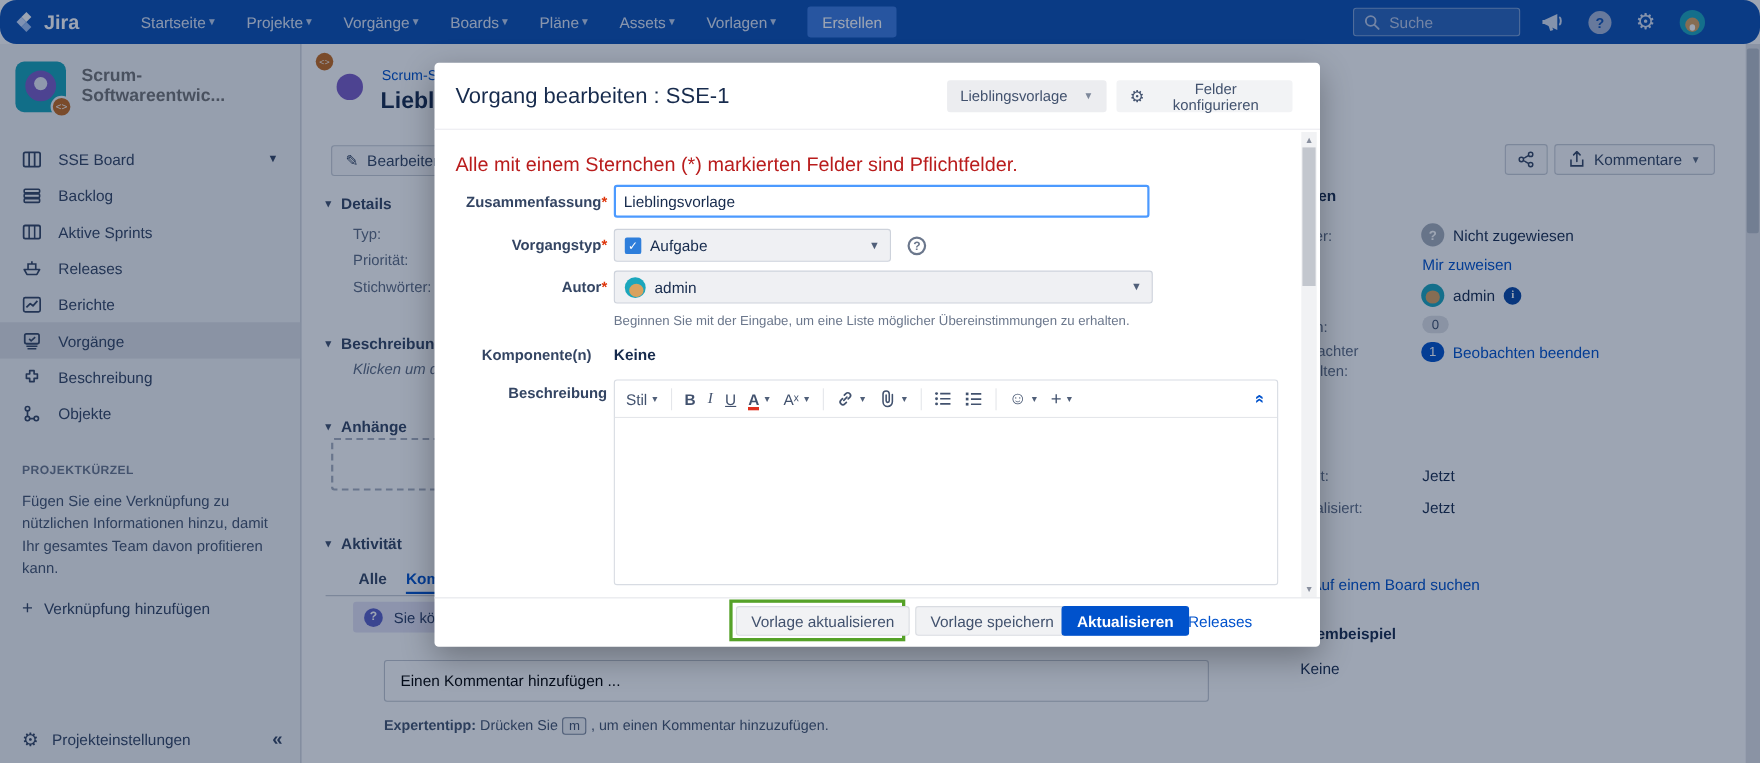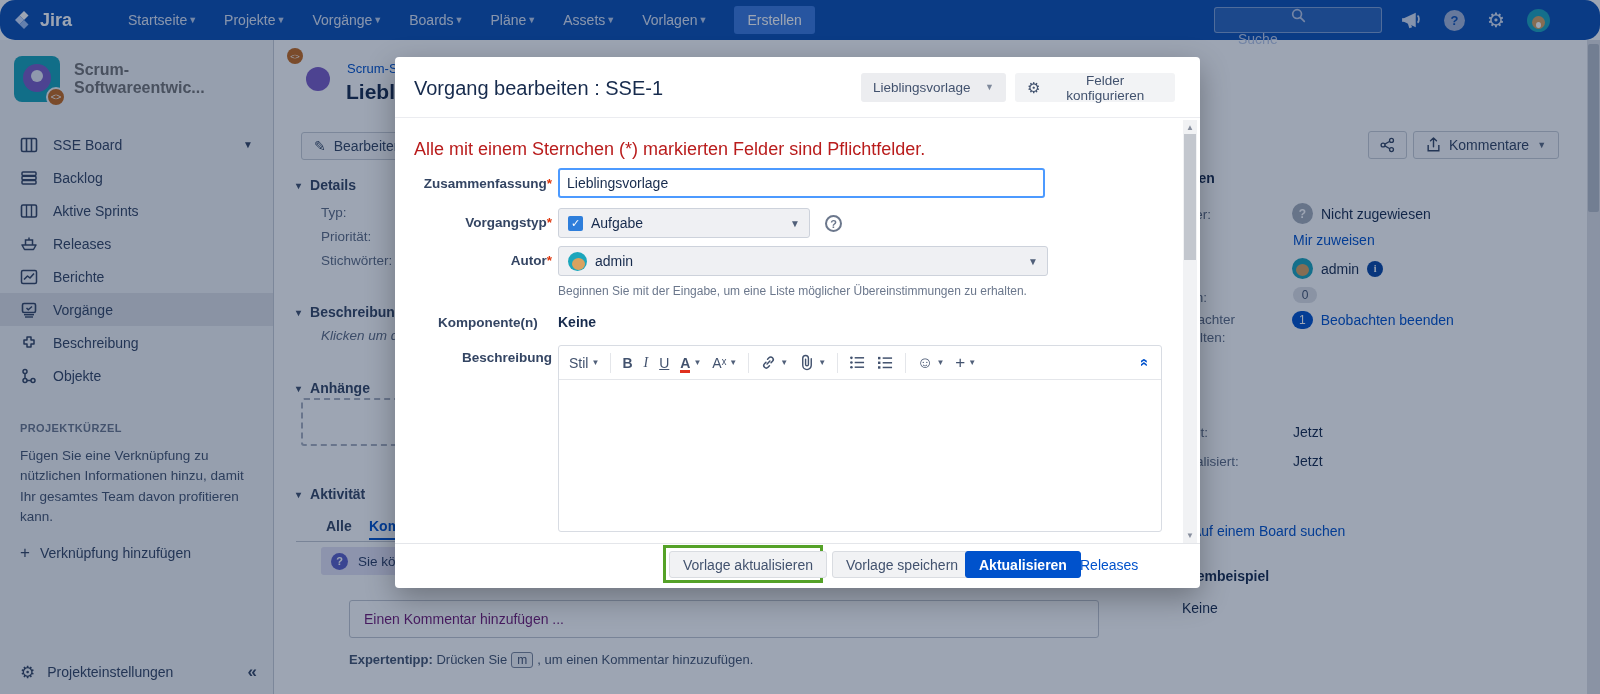--- a/index.html
+++ b/index.html
@@ -8,22 +8,22 @@
 
   
   .topnav { position:absolute; left:0; top:0; width:1600px; height:40px; background:#0B4FB3;
             display:flex; align-items:center; color:#DCE5F5; z-index:10; padding:0 14px;border-radius:15px; }
   .logo { display:flex; align-items:center; gap:6px; color:#fff; font-size:18px; font-weight:bold; }
   .navmenu { display:flex; align-items:center; gap:27px; margin-left:56px; font-size:14px; }
   .navitem { display:flex; align-items:center; gap:1px; cursor:pointer; white-space:nowrap; }
   .chev { font-size:9px; line-height:1; opacity:.85; }
   .create-btn { margin-left:27px; background:#3B7BE0; color:#fff; font-size:14px; padding:6px 13px; border:none; border-radius:3px; }
   .nav-right { margin-left:auto; display:flex; align-items:center; gap:20px; padding-right:36px; }
-  .searchbox { display:flex; align-items:center; gap:8px; width:168px; height:26px; padding:0 9px;
-               background:rgba(255,255,255,.12); border:1px solid rgba(255,255,255,.4); border-radius:3px;flex-direction:column; }
+  .searchbox { display:flex; align-items:center; gap:8px; width:152px; height:26px; padding:0 9px;
+               background:rgba(255,255,255,.12); border:1px solid rgba(255,255,255,.4); border-radius:3px; }
   .searchbox input { background:transparent; border:none; outline:none; color:#E8EEFA; font-size:14px; width:120px; font-family:"Liberation Sans",sans-serif;}
   .searchbox input::placeholder { color:#B9C9E8; }
   .navicon { width:22px; height:22px; display:flex; align-items:center; justify-content:center; color:#D7E1F3; }
   .help-circle { width:21px; height:21px; border-radius:50%; background:#A5B6D9; color:#0B4FB3; font-weight:bold; font-size:13px; display:flex; align-items:center; justify-content:center; }
   .gear-glyph { font-size:20px; line-height:1; }
   .avatar-dog { width:23px; height:23px; border-radius:50%; background:#1BA6BC; position:relative; overflow:hidden; }
   .avatar-dog::after { content:""; position:absolute; left:5px; top:7px; width:13px; height:13px; border-radius:50%; background:#D9A25F; }
   .avatar-dog::before { content:""; position:absolute; left:9px; top:13px; width:5px; height:6px; border-radius:50%; background:#fff; z-index:1; }
 
   
@@ -63,21 +63,21 @@
   .sec-chev { font-size:10px; color:#42526E; }
   .field-lab { font-size:13.5px; color:#5E6C84; }
   .dashed-box { border:2px dashed #A8B0BF; border-radius:3px; }
   .tab { font-size:14px; font-weight:bold; }
   .tab-underline { position:absolute; height:2px; background:#0052CC; }
   .tabline { position:absolute; height:1px; background:#C4C9D1; }
   .hintbanner { background:#E4E3F6; border-radius:3px; display:flex; align-items:center; gap:10px; padding:0 10px; height:28px; }
   .hint-q { width:17px; height:17px; border-radius:50%; background:#5B5FC7; color:#fff; font-size:11px; font-weight:bold;
             display:flex; align-items:center; justify-content:center; flex:none; }
   .comment-box { background:#FFFFFF; border:1px solid #C1C7D0; border-radius:3px; display:flex; align-items:center;
-                 padding:0 14px; color:#701a75; font-size:14px; }
+                 padding:0 14px; color:#000000; font-size:14px; }
   .kbd { display:inline-block; border:1px solid #7A869A; border-radius:3px; padding:0 5px; font-size:12px; color:#42526E;
          background:#F4F5F7; margin:0 4px; }
   .rp-head { font-size:14px; font-weight:bold; color:#172B4D; }
   .rp-lab { font-size:13.5px; color:#5E6C84; }
   .rp-val { font-size:14px; color:#172B4D; }
   .badge-gray { display:inline-block; min-width:24px; text-align:center; background:#DFE1E6; color:#42526E;
                 border-radius:8px; font-size:12px; padding:1px 6px; }
   .badge-blue { display:inline-block; min-width:10px; text-align:center; background:#0052CC; color:#fff;
                 border-radius:9px; font-size:12px; padding:2px 7px; }
   .q-avatar { width:21px; height:21px; border-radius:50%; background:#A5ADBA; color:#fff; font-size:12px; font-weight:bold;

